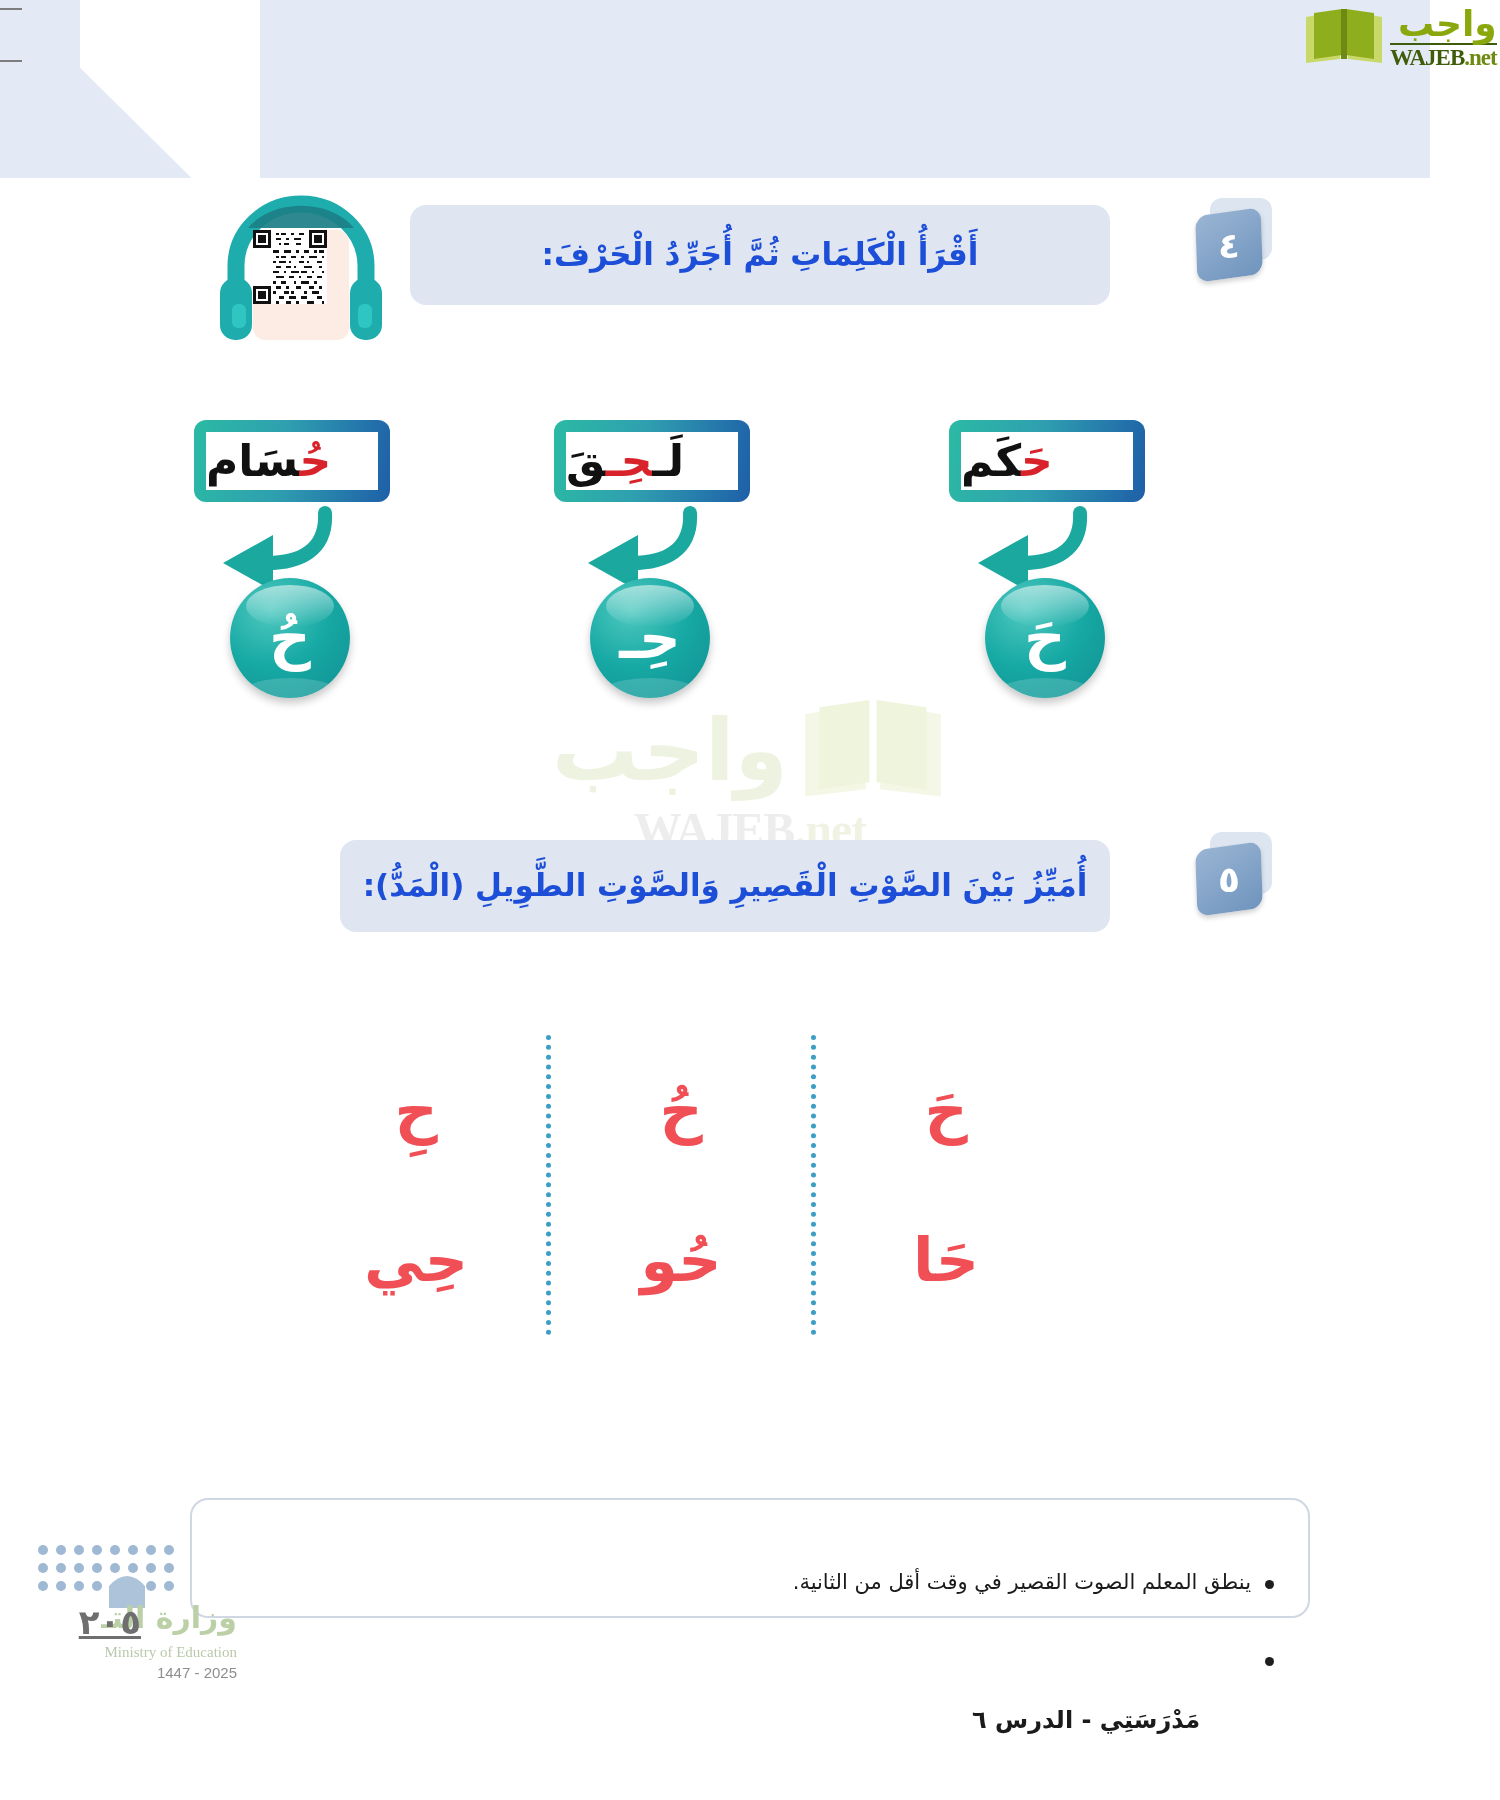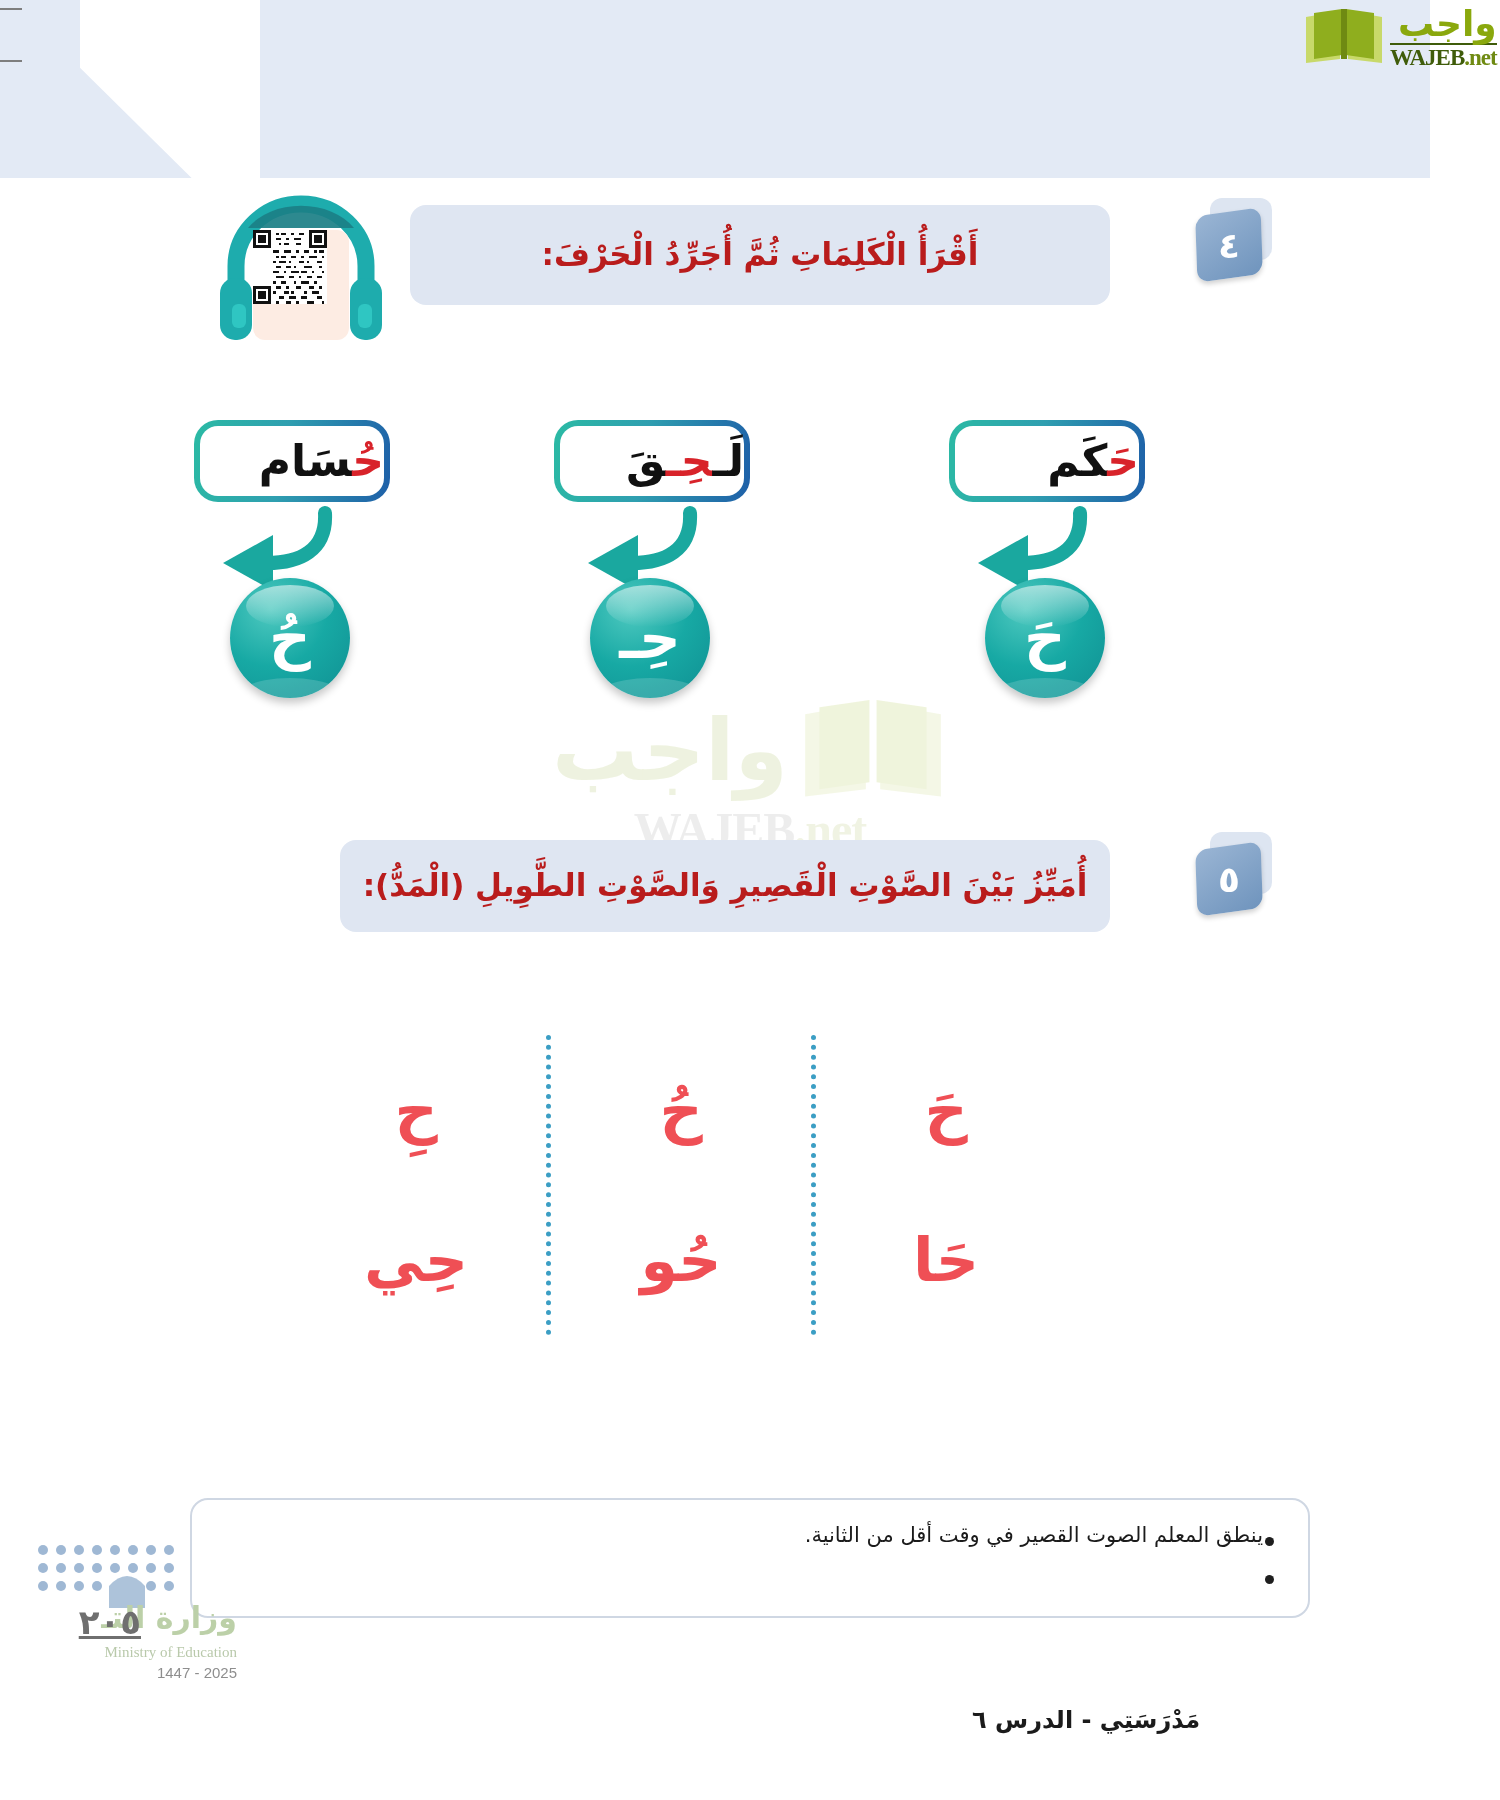--- a/index.html
+++ b/index.html
@@ -47,21 +47,21 @@
   }
   .logo-lat .net { color: #6f8a12; }
   .logo-book { position: relative; width: 84px; height: 56px; }
   .logo-book svg { width: 84px; height: 56px; }
   .ex-pill {
     background: #dfe6f2; border-radius: 16px;
     display: flex; align-items: center; justify-content: center;
     padding: 0 26px;
   }
   .ex-pill-text {
-    font-size: 31px; font-weight: bold; color: #b91c1c;
+    font-size: 31px; font-weight: bold; color: #1d4ed8;
     line-height: 1.15; white-space: nowrap; letter-spacing: 0px;
   }
   .ex-num {
     position: absolute; width: 66px; height: 66px;
     background: linear-gradient(150deg, #9ab5d4 0%, #6f94bd 100%);
     border-radius: 12px;
     transform: rotate(-8deg) skewX(-6deg);
     box-shadow: 0 3px 5px rgba(0,0,0,.18);
     display: flex; align-items: center; justify-content: center;
   }
@@ -80,23 +80,23 @@
   .qr-frame {
     position: absolute; left: 41px; top: 38px; width: 96px; height: 110px;
     background: #fdece3; border-radius: 12px;
     display: flex; align-items: center; justify-content: center;
   }
   .qr { width: 74px; height: 74px; }
 
   
   .word-card {
     position: absolute; width: 196px; height: 82px;
-    background: #ffffff; border-radius: 24px;
-    display: flex; align-items: center; justify-content: flex-start;
-    padding: 2px;
+    background: #ffffff; border-radius: 12px;
+    display: flex; align-items: center; justify-content: flex-end;
+    padding: 8px;
     background-image: linear-gradient(#fff,#fff), linear-gradient(100deg, #2bbaa4 0%, #2f9fb0 45%, #1e5fa8 100%);
     background-origin: border-box; background-clip: content-box, border-box;
     border: 4px solid transparent;
   }
   .word-text {
     font-size: 44px; font-weight: bold; color: #111111;
     white-space: nowrap; line-height: 1.1;
   }
   .word-text .hl { color: #d8232a; }
 
@@ -143,22 +143,22 @@
     width: 0; border-right: 5px dotted #3b9ec4; height: 300px;
     margin: 0 6px;
   }
 
   
   .notes-box {
     position: absolute; border: 2px solid #cfd7e3; border-radius: 18px;
     padding: 20px 34px 22px 28px;
   }
   .note-line {
-    display: flex; flex-direction: row; align-items: center;
-    gap: 2px; margin-bottom: 12px; justify-content: flex-start;
+    display: flex; flex-direction: row; align-items: flex-start;
+    gap: 14px; margin-bottom: 12px; justify-content: flex-start; margin-top: 47px;
   }
   .note-bullet {
     width: 9px; height: 9px; border-radius: 50%; background: #1e1e1e;
     margin-top: 13px; flex: 0 0 auto;
   }
   .note-text { font-size: 21px; color: #1b1b1b; line-height: 1.45; }
 
   
   .footer-caption {
     position: absolute; font-size: 24px; font-weight: bold; color: #1b1b1b;

